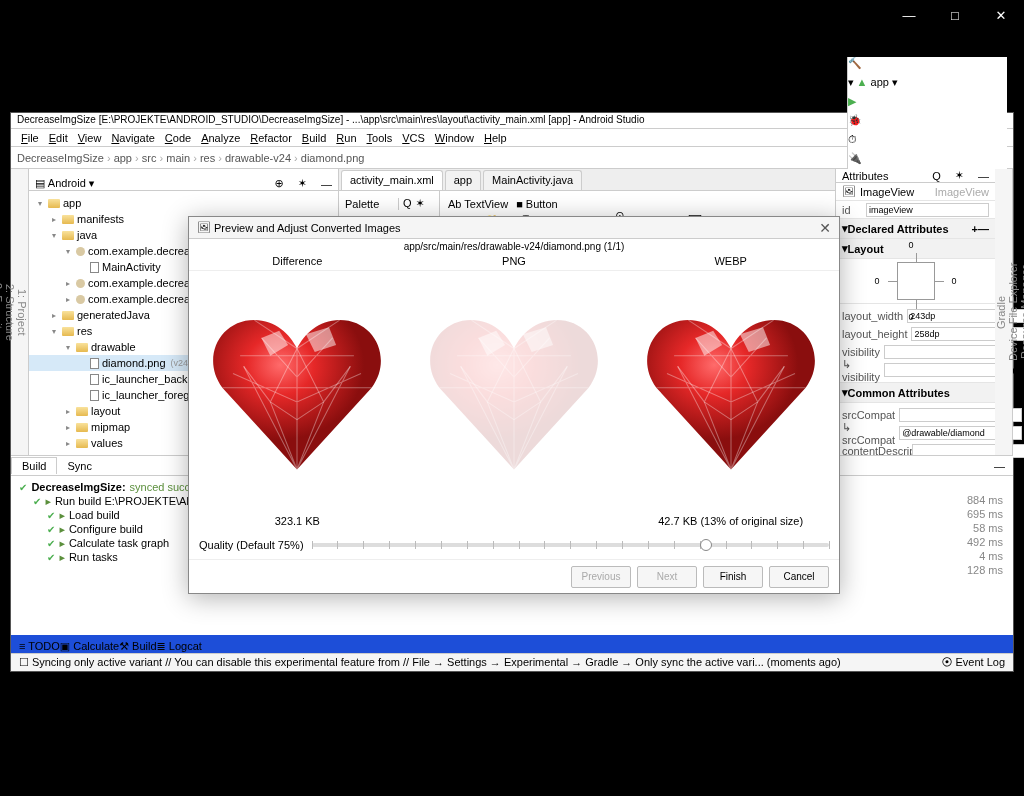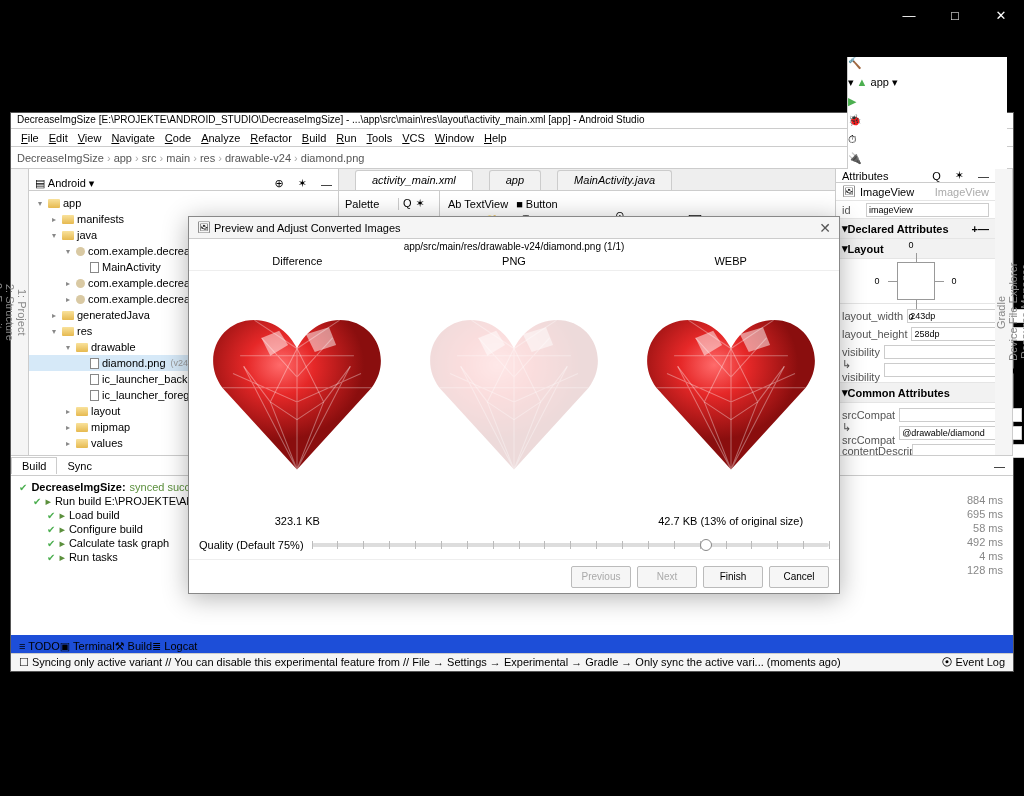--- a/index.html
+++ b/index.html
@@ -25,21 +25,21 @@
   .tree{flex:1;overflow:auto;padding:4px 0;font-size:10px;}
   .tn{display:flex;align-items:center;height:16px;padding:0 4px;gap:3px;white-space:nowrap;}
   .tn.sel{background:#d6e9f8;}
   .tw{width:10px;text-align:center;color:#888;font-size:8px;}
   .fo{background:linear-gradient(#f9e29c,#e6b94f);border-radius:1px;width:12px;height:9px;}
   .pk{background:#d9c9a3;border-radius:50%;width:9px;height:9px;}
   .fi{border:1px solid #888;width:9px;height:11px;background:#fff;}
   .hint{color:#999;font-size:9px;margin-left:2px;}
   .center{flex:1;display:flex;flex-direction:column;background:#f8f8f8;position:relative;}
   .edtabs{height:22px;background:#eee;border-bottom:1px solid #ccc;display:flex;align-items:flex-end;font-size:10px;}
-  .etab{height:20px;padding:3px 16px;border:1px solid #ccc;border-bottom:none;background:#f2f2f2;margin-left:16px;border-radius:3px 3px 0 0;font-style:italic;}
+  .etab{height:20px;padding:3px 8px;border:1px solid #ccc;border-bottom:none;background:#f2f2f2;margin-left:2px;border-radius:3px 3px 0 0;}
   .etab.act{background:#fff;}
   .palette{height:26px;background:#fff;border-bottom:1px solid #ccc;display:flex;align-items:center;font-size:10px;}
   .pal-l{width:60px;padding:0 6px;border-right:1px solid #ccc;}
   .pal-m{display:flex;gap:8px;padding:0 8px;}
   .subbar{height:22px;background:#fff;border-bottom:1px solid #ccc;display:flex;align-items:center;font-size:10px;gap:8px;padding:0 6px;}
   .pill{padding:0 5px;border:1px solid transparent;}
   .zoom{margin-left:auto;color:#555;}
   .canvas{flex:1;background:#fafafa;}
   .right{width:160px;background:#fff;border-left:1px solid #ccc;display:flex;flex-direction:column;font-size:10px;}
   .sect{padding:3px 6px;border-bottom:1px solid #e5e5e5;}
@@ -382,21 +382,21 @@
           <div class="bline" style="padding-left:28px"><span class="chk">✔</span> <span style="color:#5b8f3c">▸</span> Configure build<span class="time" style="top:46px">58 ms</span></div>
           <div class="bline" style="padding-left:28px"><span class="chk">✔</span> <span style="color:#5b8f3c">▸</span> Calculate task graph<span class="time" style="top:60px">492 ms</span></div>
           <div class="bline" style="padding-left:28px"><span class="chk">✔</span> <span style="color:#5b8f3c">▸</span> Run tasks<span class="time" style="top:74px">4 ms</span></div>
           <span class="time" style="top:88px">128 ms</span>
         </div>
     </div>
   </div>
 
   <div class="toolstrip" id="toolstrip">
       <span>≡ TODO</span>
-      <span>▣ Terminal</span>
+      <span>▣ Calculate</span>
       <span>⚒ Build</span>
       <span>≣ Logcat</span>
     </div>
   <div class="statusbar">
     <span>☐ Syncing only active variant   // You can disable this experimental feature from // File → Settings → Experimental → Gradle → Only sync the active vari... (moments ago)</span>
     <span>⦿ Event Log</span>
   </div>
 </div>
 
 <div class="dialog">

